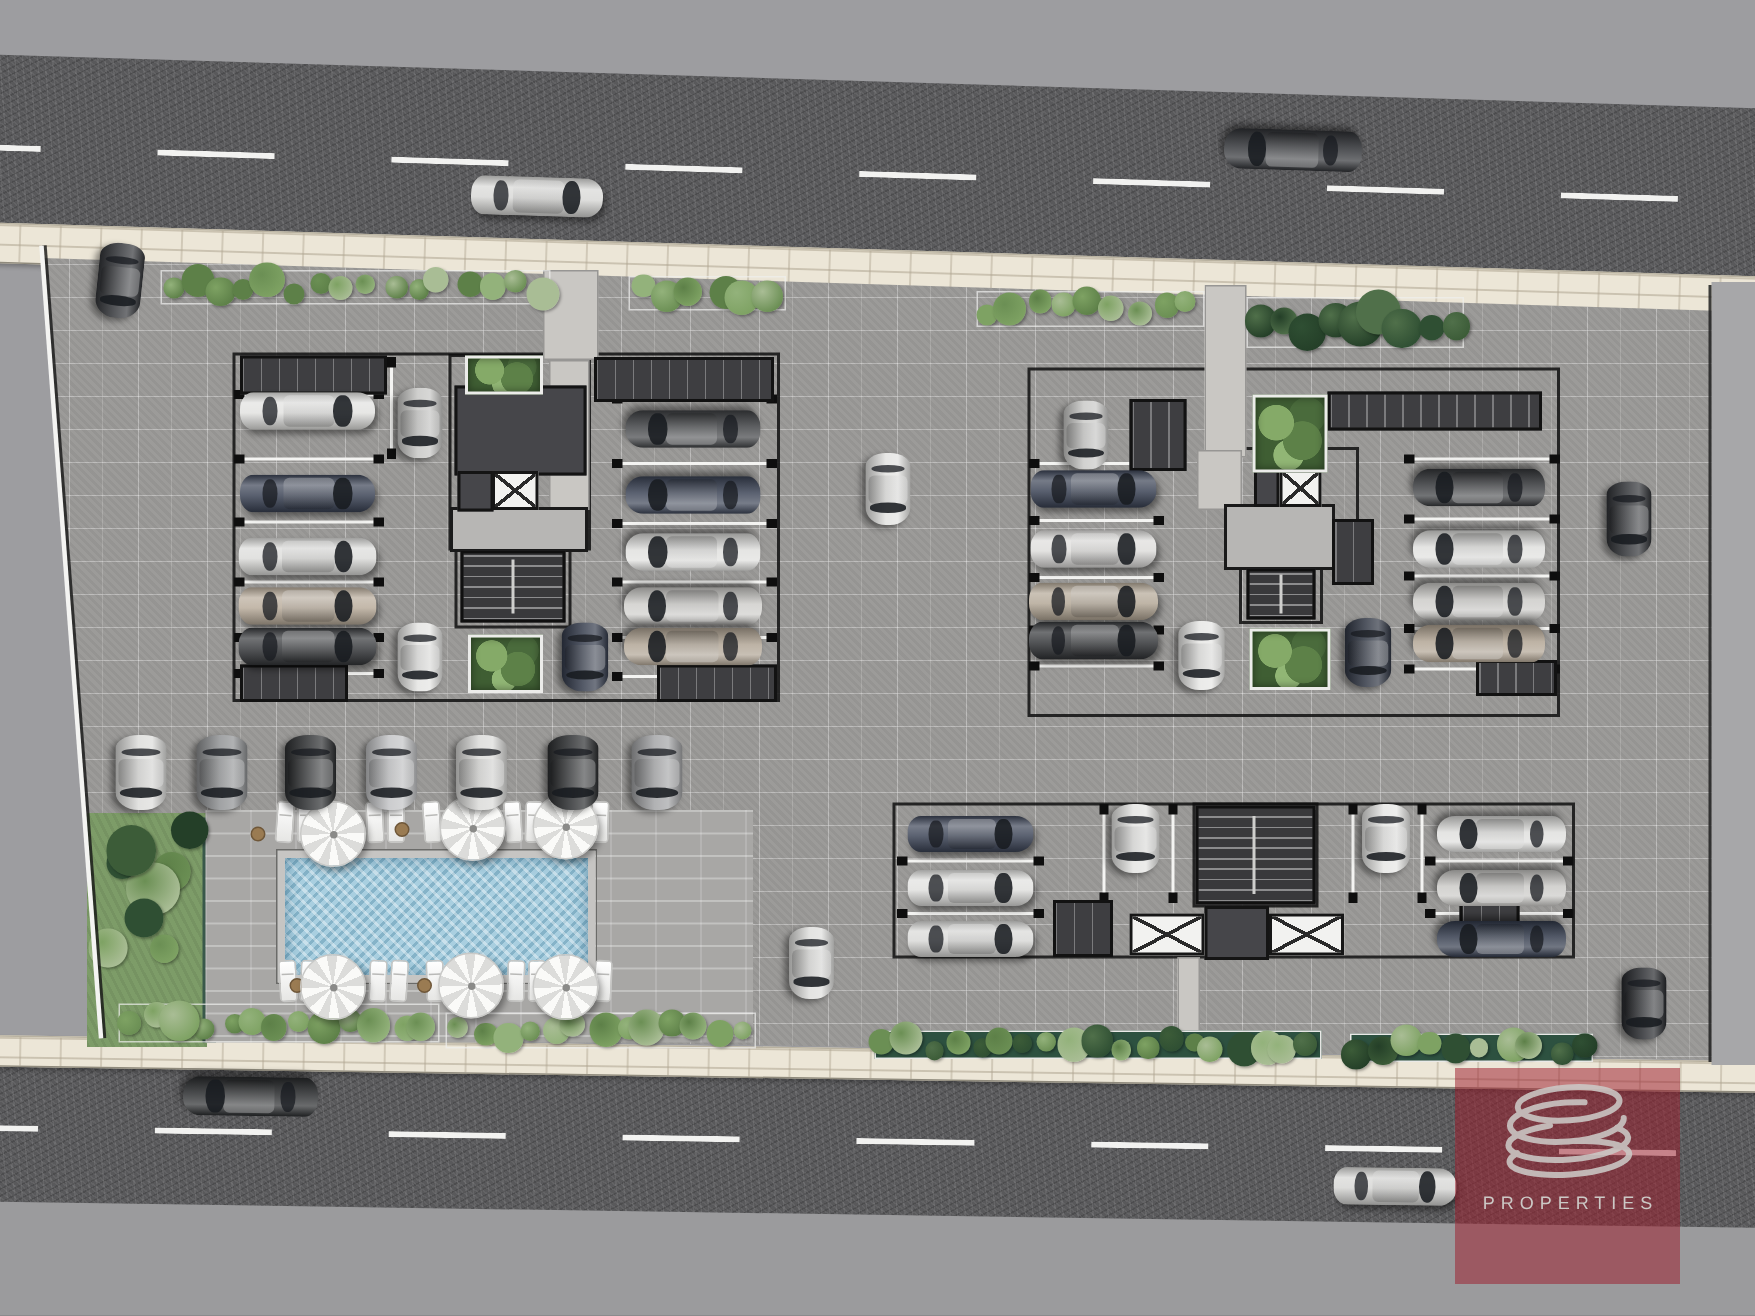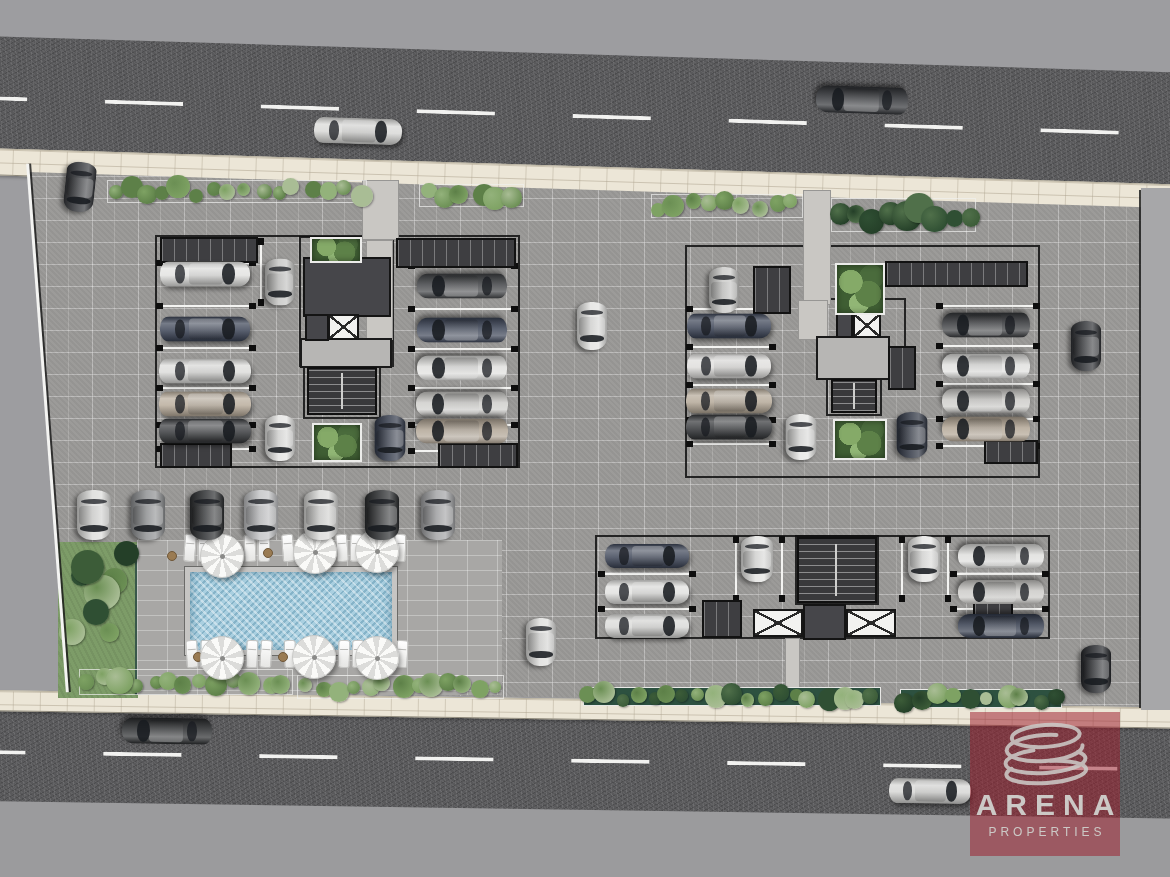--- a/index.html
+++ b/index.html
@@ -719,16 +719,15 @@
 
   <div class="logo" style="background: rgba(158, 28, 44, 0.52);">
     <svg width="140" height="72" viewBox="0 0 140 72">
       <g fill="none" stroke-width="4" stroke-linecap="round" opacity="0.88" transform="rotate(-4 70 36)">
         <ellipse class="ink" cx="72" cy="18" rx="34" ry="11" stroke-dasharray="150 40" stroke="#ccc9c6"></ellipse>
         <ellipse class="ink" cx="70" cy="30" rx="38" ry="13" stroke-dasharray="170 45" stroke-dashoffset="30" stroke="#ccc9c6"></ellipse>
         <ellipse class="ink" cx="70" cy="43" rx="40" ry="12" stroke-dasharray="180 45" stroke-dashoffset="60" stroke="#ccc9c6"></ellipse>
         <ellipse class="ink" cx="70" cy="54" rx="40" ry="11" stroke-dasharray="185 40" stroke-dashoffset="90" stroke="#ccc9c6"></ellipse>
       </g>
     </svg>
-    <div class="brand" style="color: rgb(204, 201, 198);">ARENA</div>
     <div class="subtitle" style="color: rgb(204, 201, 198);">PROPERTIES</div>
   </div>
 </div>
 
 </body></html>

